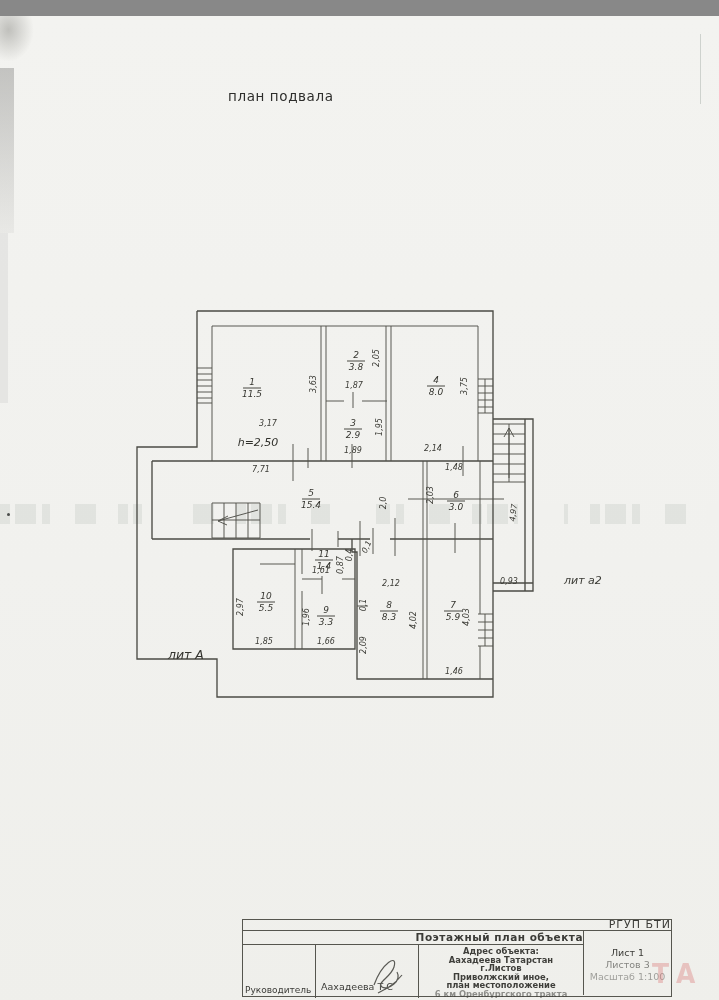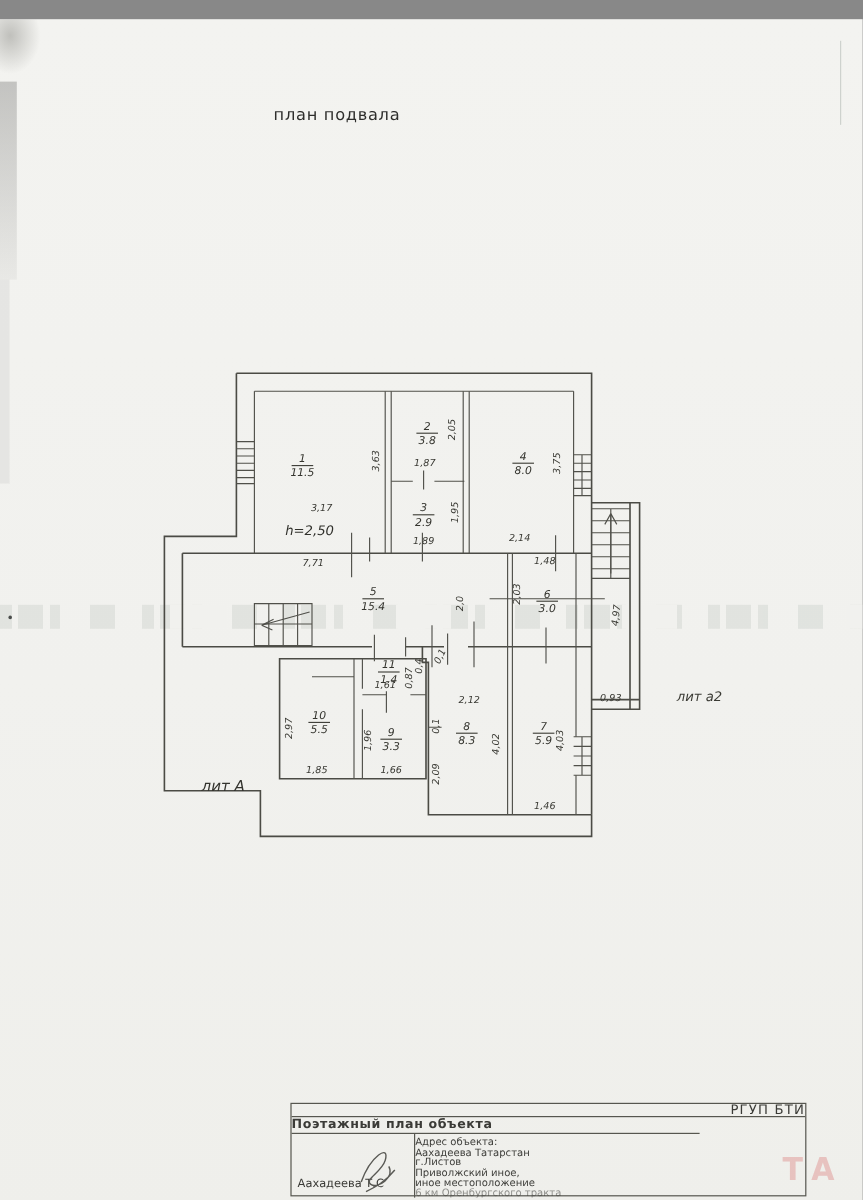--- a/index.html
+++ b/index.html
@@ -38,28 +38,28 @@
   .hnote{font:italic 11px "DejaVu Sans",sans-serif;fill:#30302b;text-anchor:middle;}
   .lit{font:italic 12.5px "DejaVu Sans",sans-serif;fill:#33332e;}
   .lit2{font:italic 11px "DejaVu Sans",sans-serif;fill:#3a3a34;}
   
   .tb{position:absolute;left:242px;top:903px;width:428px;height:76px;
       border:1px solid #56564f;color:#3b3b37;}
   .tb-org{height:10px;border-bottom:1px solid #56564f;text-align:right;
           font-size:11px;line-height:10px;letter-spacing:1px;}
   .tb-body{display:flex;height:64px;}
   .tb-left{width:340px;display:flex;flex-direction:column;}
-  .tb-doc{height:13px;border-bottom:1px solid #56564f;text-align:left;
+  .tb-doc{height:13px;border-bottom:1px solid #56564f;text-align:right;
           font-size:10.5px;line-height:13px;font-weight:bold;letter-spacing:.5px;}
   .tb-cells{flex:1;display:flex;}
   .c-role{width:69px;border-right:1px solid #56564f;display:flex;align-items:flex-end;
           padding:0 1px 3px 2px;font-size:9px;}
   .c-sign{width:97px;border-right:1px solid #56564f;position:relative;display:flex;
           align-items:flex-end;padding:0 0 6px 5px;font-size:9.5px;}
-  .c-addr{flex:1;text-align:left;font-size:8.4px;line-height:8.5px;font-weight:400;
+  .c-addr{flex:1;text-align:center;font-size:8.4px;line-height:8.5px;font-weight:700;
           color:#3e3e3a;padding-top:2px;overflow:hidden;}
   .addr-last{opacity:.55;filter:blur(.6px);}
   .tb-right{flex:1;border-left:1px solid #56564f;text-align:center;font-size:9.5px;
             padding-top:16px;line-height:12px;}
   .fade1{opacity:.6;filter:blur(.4px);}
   .fade2{opacity:.45;filter:blur(.7px);}
   .sig{position:absolute;left:52px;top:0px;}
   .pink{position:absolute;left:652px;top:944px;font-weight:bold;font-size:25px;
         letter-spacing:7px;color:rgba(219,122,122,.38);transform:scaleY(1.05);}
 </style>
@@ -202,34 +202,40 @@
     <text class="lit" x="168" y="643">лит А</text>
     <text class="lit2" x="564" y="568">лит а2</text>
   </svg>
 
   <div class="tb">
     <div class="tb-org">РГУП БТИ</div>
     <div class="tb-body">
       <div class="tb-left">
         <div class="tb-doc">Поэтажный план объекта</div>
         <div class="tb-cells">
+          <div class="c-role">Руководитель</div>
           <div class="c-sign">
             <span>Аахадеева Т.С</span>
             <svg class="sig" width="46" height="50" viewBox="0 0 46 50">
               <path d="M6 40 C14 18, 30 8, 26 22 C23 32, 8 38, 14 42 C20 46, 34 36, 29 27 M10 48 C18 44, 26 40, 34 30" fill="none" stroke="#5a5a55" stroke-width="1.2"></path>
             </svg>
           </div>
           <div class="c-addr">
             <div>Адрес объекта:</div>
             <div>Аахадеева Татарстан</div>
             <div>г.Листов</div>
             <div>Приволжский иное,</div>
-            <div>иное местоположение</div>
+            <div>план местоположение</div>
             <div class="addr-last">6 км Оренбургского тракта</div>
           </div>
         </div>
       </div>
+      <div class="tb-right">
+        <div>Лист 1</div>
+        <div class="fade1">Листов 3</div>
+        <div class="fade2">Масштаб 1:100</div>
+      </div>
     </div>
   </div>
 
   <div class="pink">ТА</div>
   <div class="bottom-band"></div>
 </div>
 
 </body></html>

